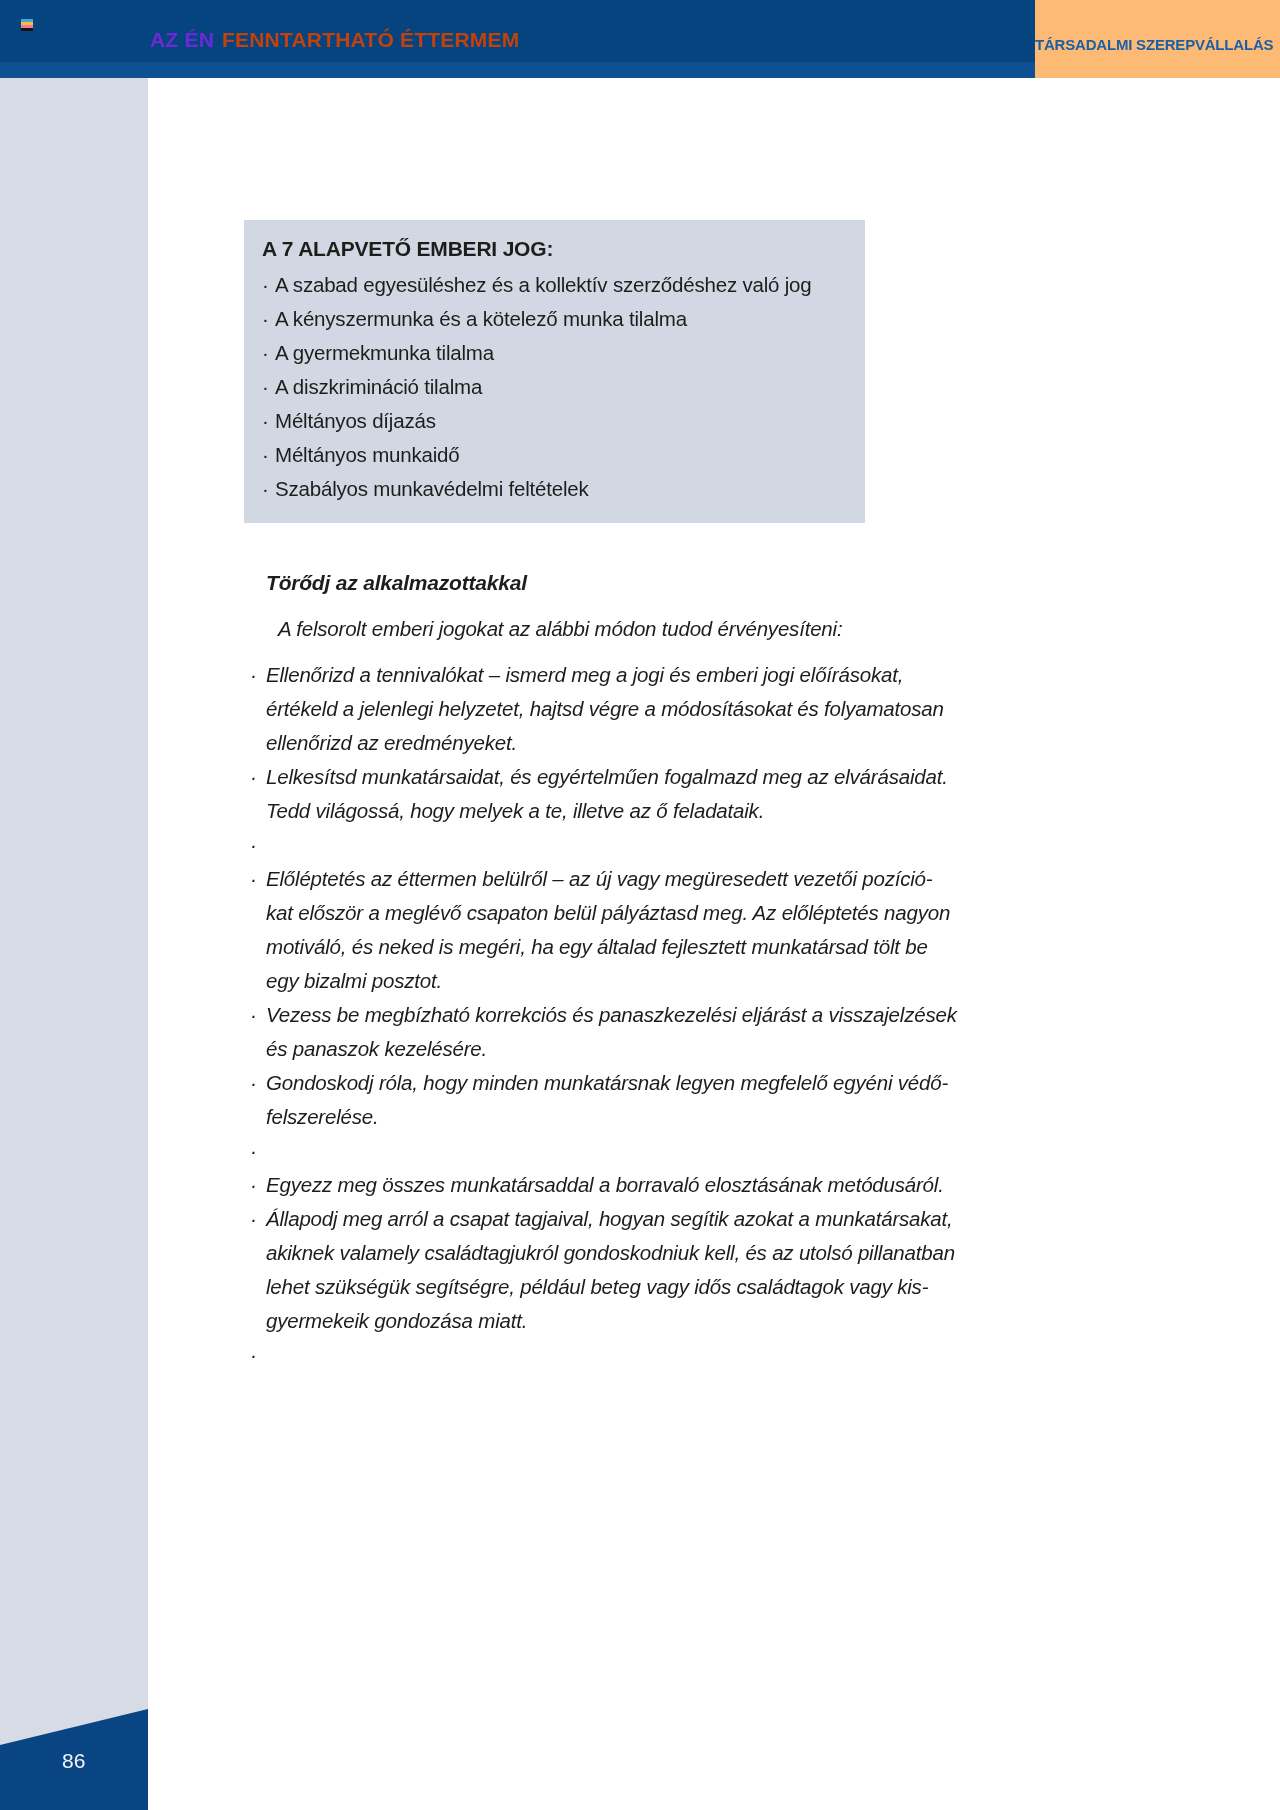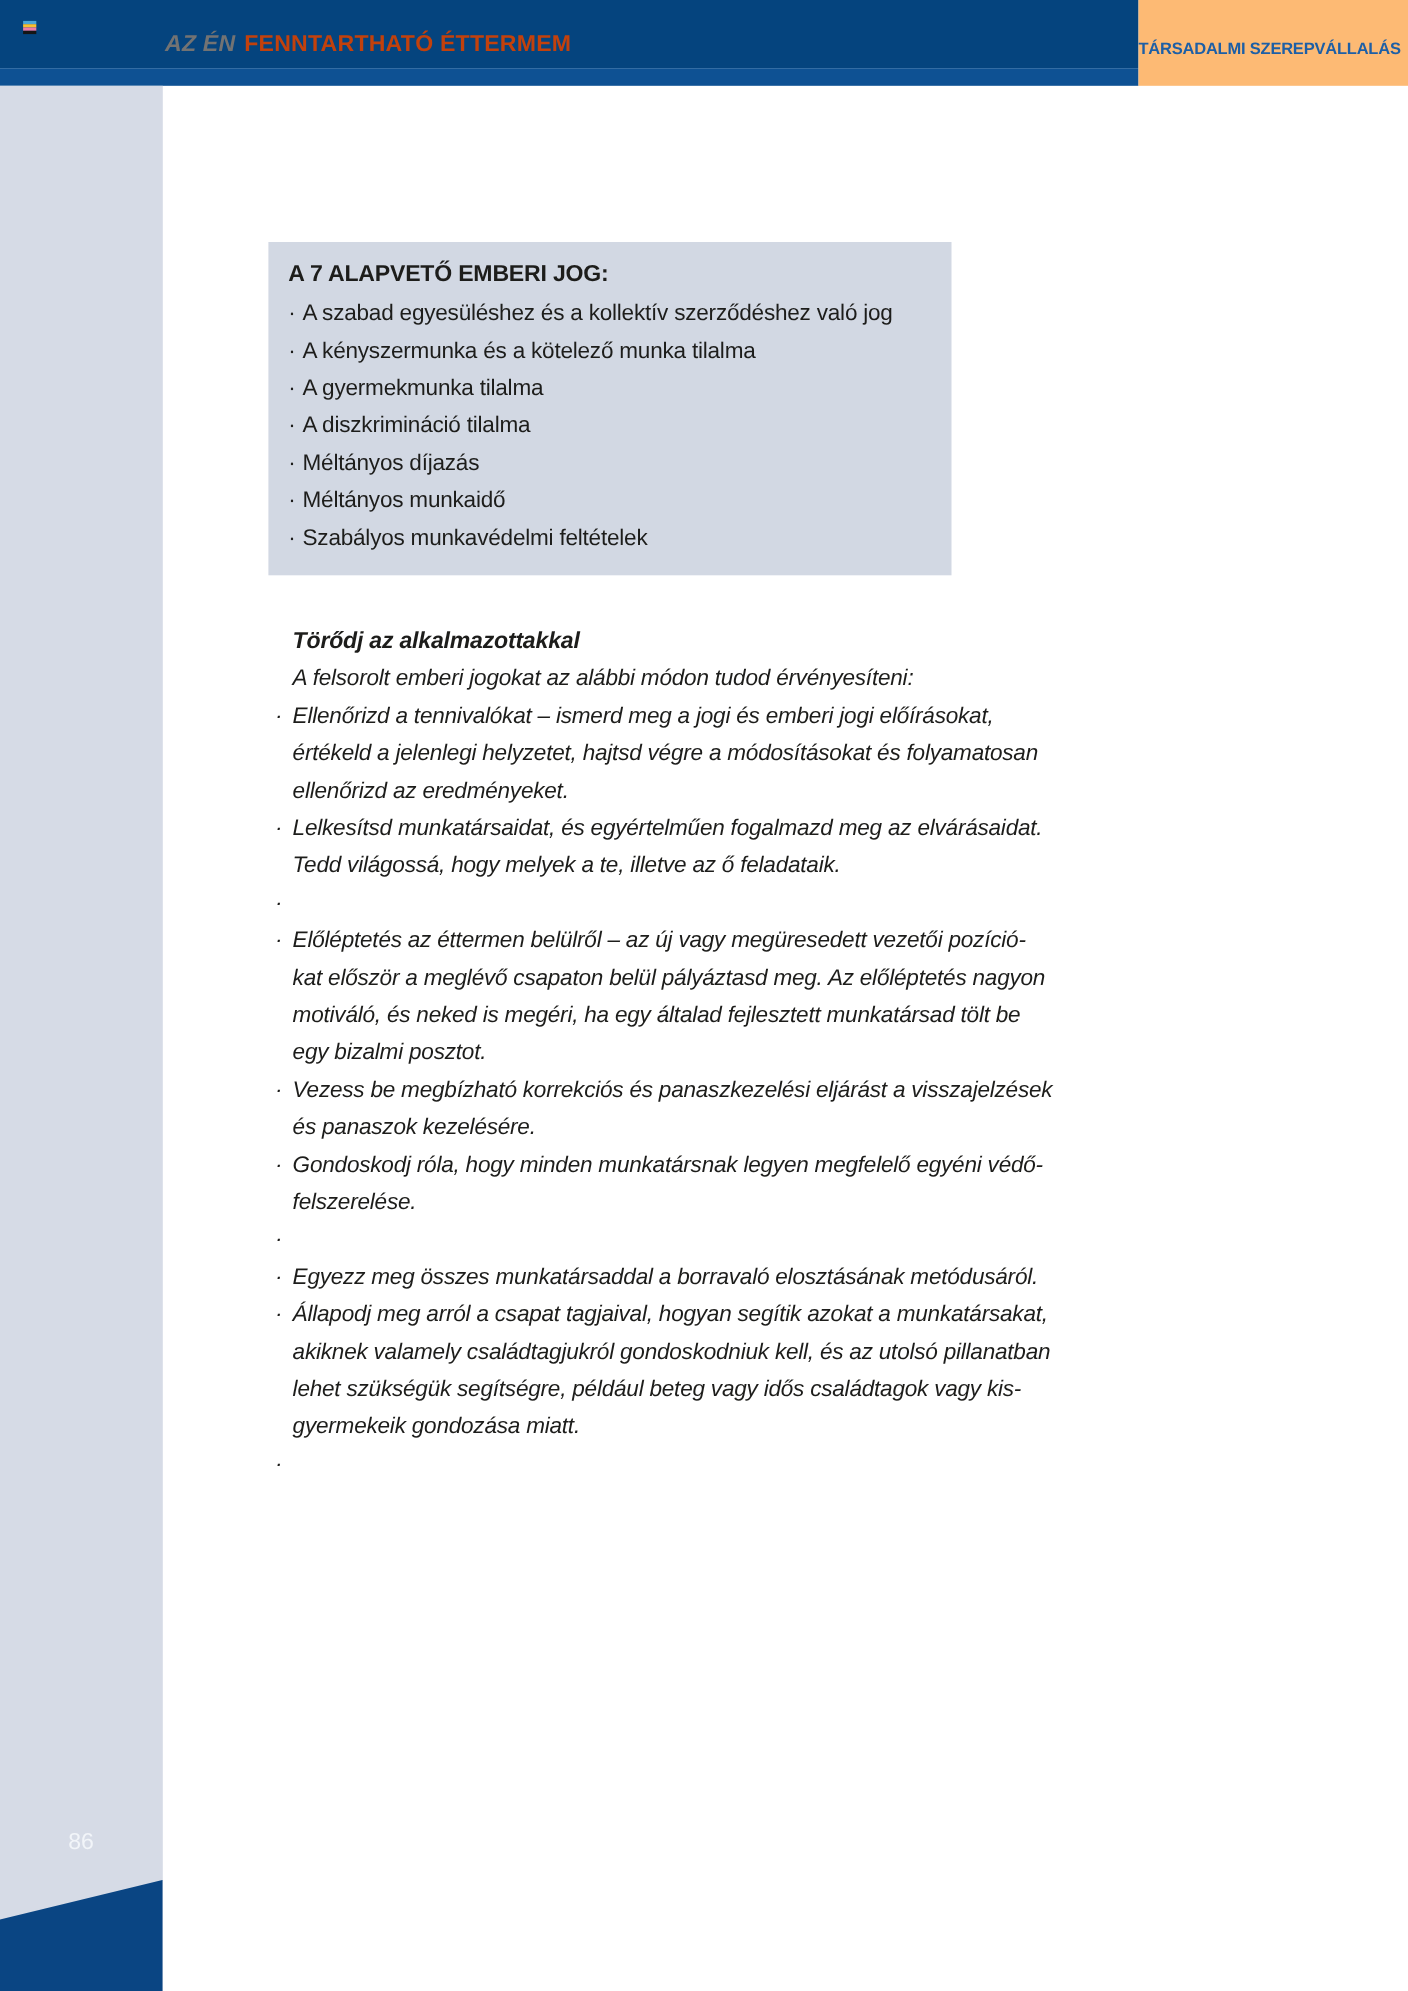--- a/index.html
+++ b/index.html
@@ -9,45 +9,45 @@
     overflow:hidden;
   }
   
   .hdr-left{position:absolute;left:0;top:0;width:1035px;height:62px;background:#05447e;}
   .hdr-strip{position:absolute;left:0;top:62px;width:1035px;height:16px;background:#0e5193;}
   .hdr-right{position:absolute;left:1035px;top:0;width:245px;height:78px;background:#fdba74;
     display:flex;align-items:center;box-sizing:border-box;padding:10px 18px 0 0;}
   .hdr-right span{color:#1d5fa6;font-weight:bold;font-size:15px;letter-spacing:-0.2px;white-space:nowrap;}
   .hdr-title{position:absolute;left:150px;top:28px;line-height:24px;font-size:21px;font-weight:bold;
     letter-spacing:0.2px;white-space:nowrap;}
-  .hdr-title .hl{color:#737373;font-style:italic;}
+  .hdr-title .hl{color:#6d28d9;}
   .hdr-title .rest{color:#c2410c;margin-left:8px;}
   .reg-icon{position:absolute;left:21px;top:19px;width:12px;height:12px;display:flex;flex-direction:column;}
   .reg-icon i{display:block;flex:1;}
   .reg-icon .s1{background:#4aa5d8;}
   .reg-icon .s2{background:#f8c030;}
   .reg-icon .s3{background:#ef7ba5;}
   .reg-icon .s4{background:#151515;}
   
   .sidebar{position:absolute;left:0;top:78px;width:148px;height:1732px;background:#d6dbe6;}
   .corner-wedge{position:absolute;left:0;top:1700px;width:148px;height:110px;background:#0a4583;
     clip-path:polygon(0 45px,148px 9px,148px 110px,0 110px);}
-  .page-num{position:absolute;left:62px;top:1662px;color:#f2f5f9;font-size:21px;line-height:26px;}
+  .page-num{position:absolute;left:62px;top:1748px;color:#f2f5f9;font-size:21px;line-height:26px;}
   
   .info-box{position:absolute;left:244px;top:220px;width:621px;height:303px;background:#d2d8e3;
     box-sizing:border-box;padding:14px 20px 0 18px;color:#1d1d1b;}
   .info-box h2{margin:0;font-size:21px;line-height:30px;font-weight:bold;letter-spacing:-0.2px;}
   .info-box .rows{margin-top:4px;}
   .box-row{display:flex;font-size:20.5px;line-height:34px;letter-spacing:-0.2px;}
   .box-row .dot{width:13px;flex:0 0 13px;}
   
   .body-text{position:absolute;left:266px;top:566px;width:848px;color:#1d1d1b;
     font-size:20.5px;line-height:34px;letter-spacing:-0.2px;font-style:italic;}
   .body-text h3{margin:0;font-size:21px;line-height:34px;font-weight:bold;letter-spacing:-0.2px;}
-  .body-text p.intro{margin:0;}
+  .body-text p.intro{margin:12px;}
   .body-row{display:flex;}
   .body-row .dot{width:16px;flex:0 0 16px;margin-left:-16px;}
   .body-row .txt{white-space:pre-line;}
 </style>
 </head>
 <body>
 
 <div class="hdr-left"></div>
 <div class="hdr-strip"></div>
 <div class="reg-icon">

